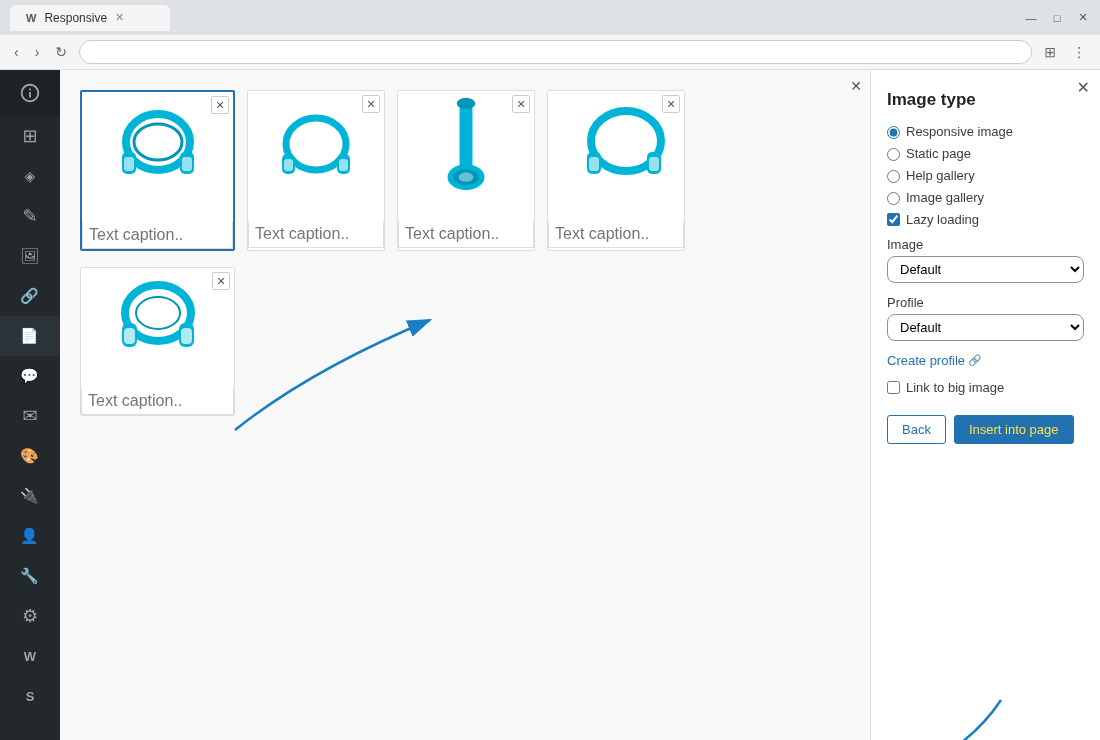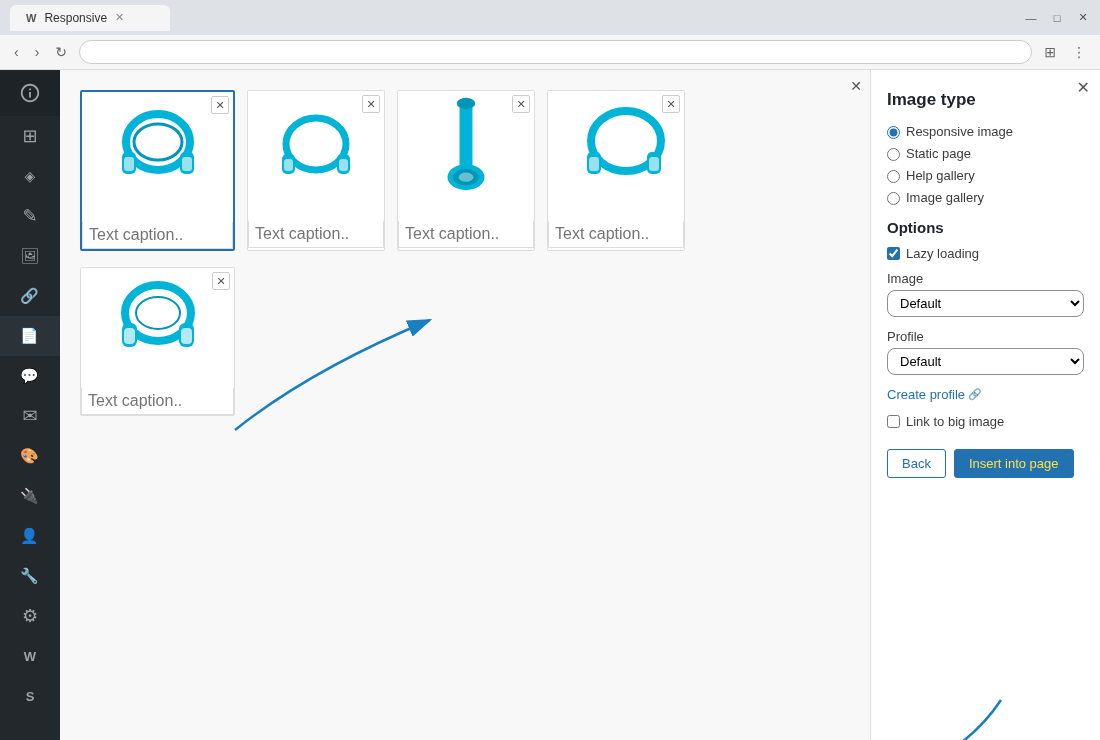--- a/index.html
+++ b/index.html
@@ -586,21 +586,20 @@
             <label class="radio-option">
               <input type="radio" name="imgtype" style="">
               <span>Help gallery</span>
             </label>
             <label class="radio-option">
               <input type="radio" name="imgtype" style="">
               <span>Image gallery</span>
             </label>
           </div>
 
-          <div class="options-title">Options</div>
 
           
           <label class="checkbox-option">
             <input type="checkbox" checked="" style="">
             <span>Lazy loading</span>
           </label>
 
           
           <div class="field-label">Image</div>
           <select class="select-field">

